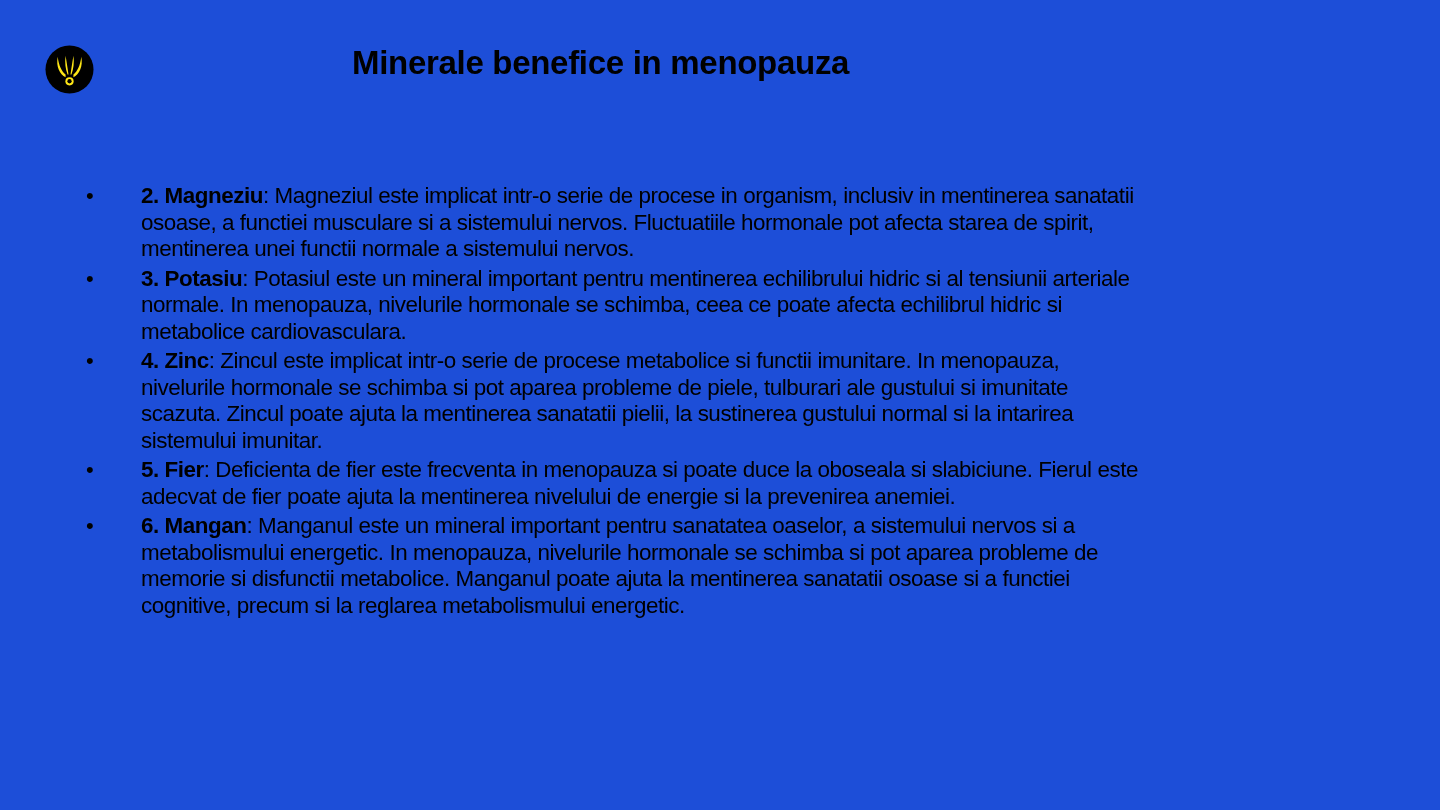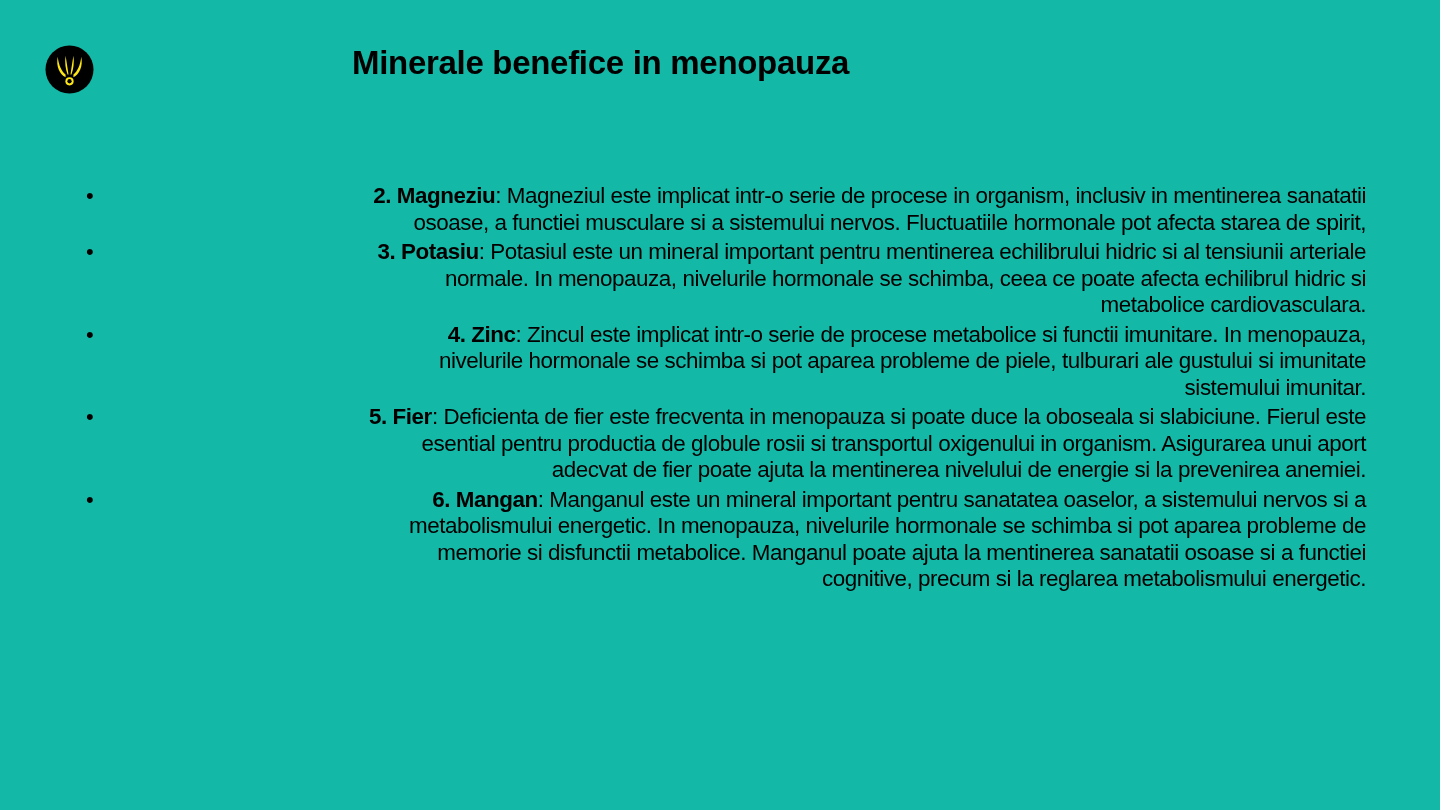--- a/index.html
+++ b/index.html
@@ -12,21 +12,21 @@
       overflow: hidden;
       background: #FFE716;
       position: relative;
       font-family: "Liberation Sans", "DejaVu Sans", sans-serif;
       color: #000;
     }
     .slide {
       position: absolute;
       left: 0; top: 0;
       width: 1440px; height: 810px;
-      background: #14b8a6;
+      background: #1d4ed8;
     }
     .logo {
       position: absolute;
       left: 45px;
       top: 45px;
       width: 49px;
       height: 49px;
     }
     .logo svg { display: block; width: 100%; height: 100%; }
     .title {
@@ -56,21 +56,21 @@
       letter-spacing: -0.45px;
     }
     .bullet-dot {
       position: absolute;
       left: 0;
       top: 0;
       font-size: 22px;
       line-height: 26px;
     }
     .bullet-name { font-weight: bold; }
-    .line { display: block; white-space: nowrap; text-align: right; }
+    .line { display: block; white-space: nowrap; }
   </style>
 </head>
 <body>
 
 <div class="slide">
 
   <div class="logo">
     <svg viewBox="0 0 50 50" xmlns="http://www.w3.org/2000/svg">
       <circle cx="25" cy="25" r="24.5" fill="#000"></circle>
 
@@ -84,40 +84,41 @@
   </div>
 
   <div class="title">Minerale benefice in menopauza</div>
 
   <ul class="bullets">
 
     <li class="bullet-item">
       <span class="bullet-dot">•</span>
       <span class="line"><span class="bullet-name">2. Magneziu</span><span>:</span><span> Magneziul este implicat intr-o serie de procese in organism, inclusiv in mentinerea sanatatii</span></span>
       <span class="line">osoase, a functiei musculare si a sistemului nervos. Fluctuatiile hormonale pot afecta starea de spirit,</span>
+      <span class="line">mentinerea unei functii normale a sistemului nervos.</span>
     </li>
 
     <li class="bullet-item">
       <span class="bullet-dot">•</span>
       <span class="line"><span class="bullet-name">3. Potasiu</span><span>:</span><span> Potasiul este un mineral important pentru mentinerea echilibrului hidric si al tensiunii arteriale</span></span>
       <span class="line">normale. In menopauza, nivelurile hormonale se schimba, ceea ce poate afecta echilibrul hidric si</span>
       <span class="line">metabolice cardiovasculara.</span>
     </li>
 
     <li class="bullet-item">
       <span class="bullet-dot">•</span>
       <span class="line"><span class="bullet-name">4. Zinc</span><span>:</span><span> Zincul este implicat intr-o serie de procese metabolice si functii imunitare. In menopauza,</span></span>
       <span class="line">nivelurile hormonale se schimba si pot aparea probleme de piele, tulburari ale gustului si imunitate</span>
+      <span class="line">scazuta. Zincul poate ajuta la mentinerea sanatatii pielii, la sustinerea gustului normal si la intarirea</span>
       <span class="line">sistemului imunitar.</span>
     </li>
 
     <li class="bullet-item">
       <span class="bullet-dot">•</span>
       <span class="line"><span class="bullet-name">5. Fier</span><span>:</span><span> Deficienta de fier este frecventa in menopauza si poate duce la oboseala si slabiciune. Fierul este</span></span>
-      <span class="line">esential pentru productia de globule rosii si transportul oxigenului in organism. Asigurarea unui aport</span>
       <span class="line">adecvat de fier poate ajuta la mentinerea nivelului de energie si la prevenirea anemiei.</span>
     </li>
 
     <li class="bullet-item">
       <span class="bullet-dot">•</span>
       <span class="line"><span class="bullet-name">6. Mangan</span><span>:</span><span> Manganul este un mineral important pentru sanatatea oaselor, a sistemului nervos si a</span></span>
       <span class="line">metabolismului energetic. In menopauza, nivelurile hormonale se schimba si pot aparea probleme de</span>
       <span class="line">memorie si disfunctii metabolice. Manganul poate ajuta la mentinerea sanatatii osoase si a functiei</span>
       <span class="line">cognitive, precum si la reglarea metabolismului energetic.</span>
     </li>

